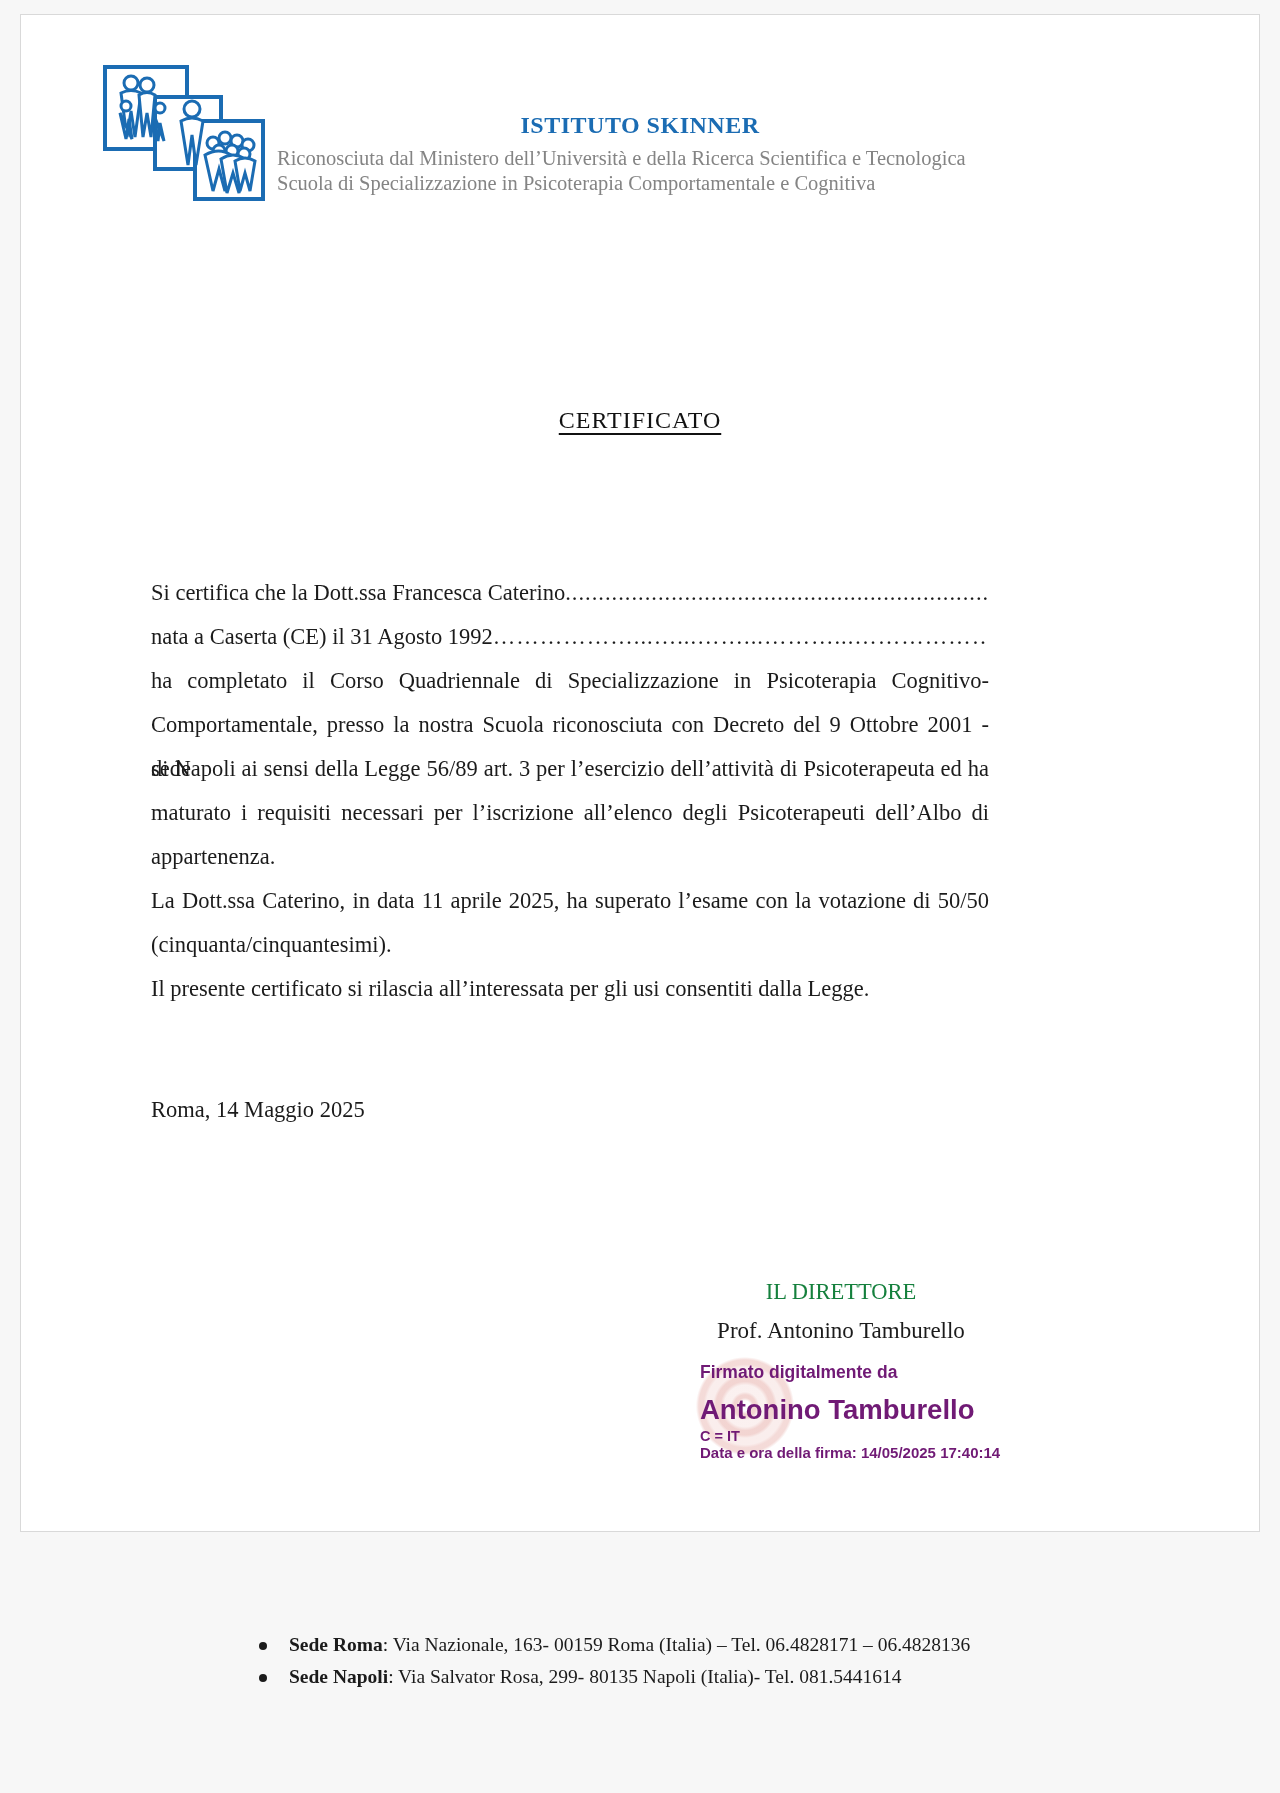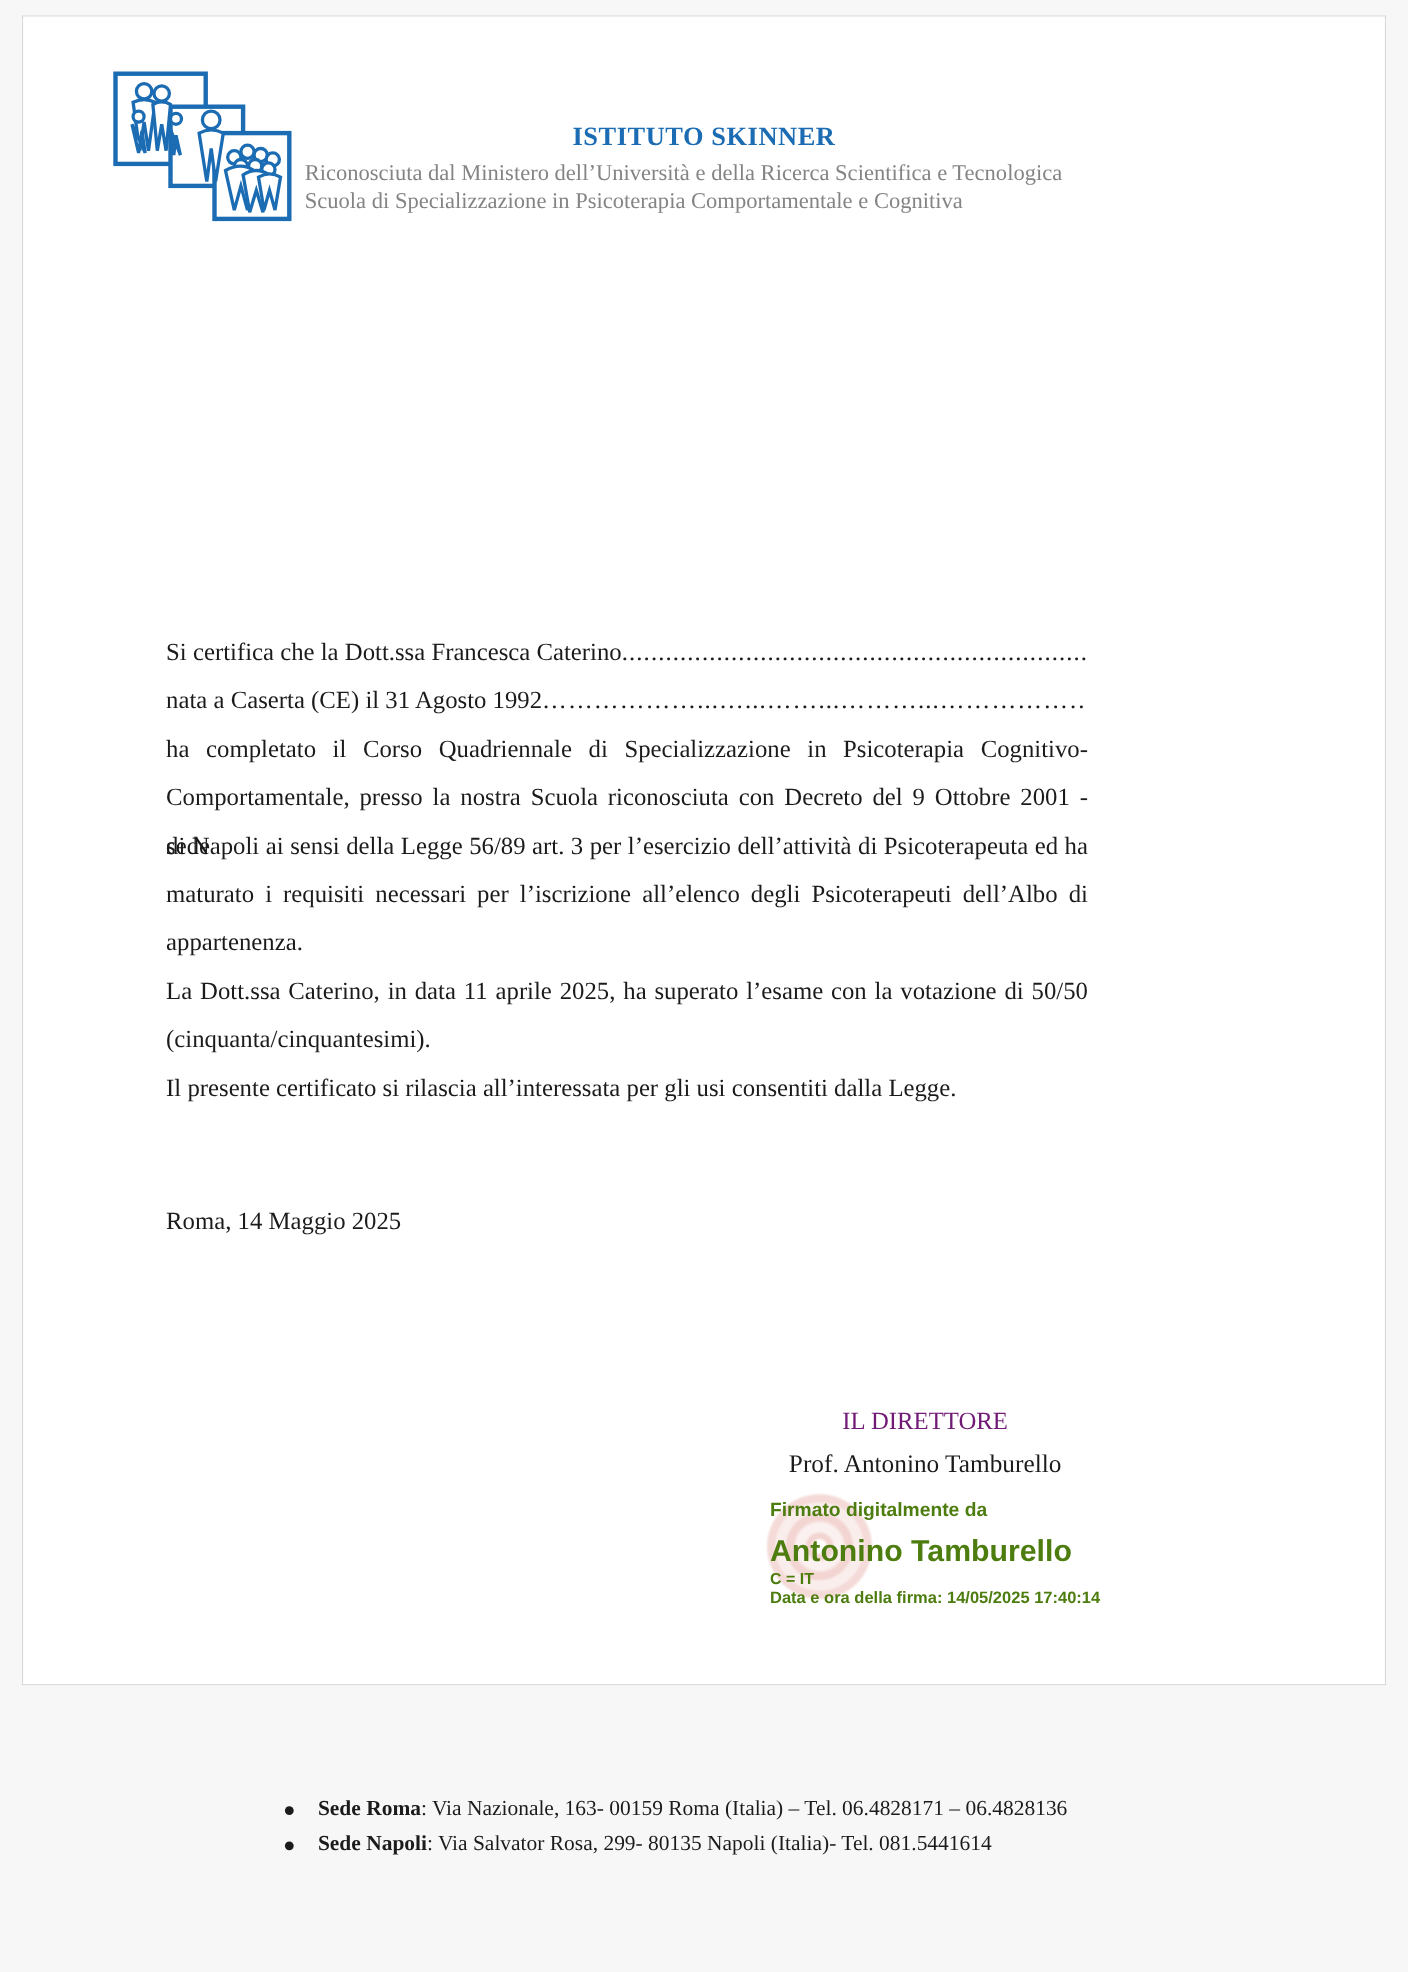--- a/index.html
+++ b/index.html
@@ -38,41 +38,41 @@
   .body-line{height:44px;line-height:44px;white-space:nowrap;}
   .jline{text-align:justify;text-align-last:justify;white-space:normal;}
   .flexline{display:flex;align-items:flex-end;}
   .leader{flex:1 1 auto;overflow:hidden;white-space:nowrap;letter-spacing:1px;}
   .place-date{
     position:absolute;left:130px;top:1082px;font-size:22.5px;color:#1b1b1b;
   }
   
   .director-role{
     position:absolute;left:620px;top:1264px;width:400px;text-align:center;
-    font-size:22.5px;color:#701a75;
+    font-size:22.5px;color:#15803d;
   }
   .director-name{
     position:absolute;left:620px;top:1303px;width:400px;text-align:center;
     font-size:23px;color:#1b1b1b;
   }
   .stamp{
     position:absolute;left:668px;top:1342px;width:112px;height:98px;border-radius:50%;
     background:
       radial-gradient(circle at 50% 50%,
         rgba(213,115,105,0.00) 0 7%,
         rgba(213,115,105,0.30) 11% 15%,
         rgba(213,115,105,0.10) 19% 28%,
         rgba(213,115,105,0.30) 33% 39%,
         rgba(213,115,105,0.12) 43% 52%,
         rgba(213,115,105,0.26) 56% 62%,
         rgba(213,115,105,0.00) 66%);
   }
   .digital-sig{
     position:absolute;left:679px;top:1346px;width:420px;
-    font-family:"Liberation Sans","DejaVu Sans",sans-serif;color:#4d7c0f;
+    font-family:"Liberation Sans","DejaVu Sans",sans-serif;color:#701a75;
   }
   .sig-label{font-size:17.5px;font-weight:600;line-height:22px;}
   .sig-name{font-size:27.5px;font-weight:bold;line-height:33px;margin-top:10px;}
   .sig-country{font-size:14.5px;font-weight:600;line-height:15px;margin-top:3px;}
   .sig-datetime{font-size:15px;font-weight:600;line-height:17px;}
   
   .footer-list{position:absolute;left:234px;top:1614px;width:820px;font-size:19.5px;color:#1b1b1b;}
   .footer-item{position:relative;padding-left:34px;line-height:32px;}
   .footer-item::before{
     content:"";position:absolute;left:4px;top:13px;width:8px;height:8px;border-radius:50%;background:#1b1b1b;
@@ -116,20 +116,21 @@
       <path d="M138,100 Q148,94 158,100 L153,130 L148,112 L143,130 Z"></path>
     </g>
   </svg>
 
   <div class="institute-title">ISTITUTO SKINNER</div>
   <div class="subtitle">
     <div>Riconosciuta dal Ministero dell’Università e della Ricerca Scientifica e Tecnologica</div>
     <div>Scuola di Specializzazione in Psicoterapia Comportamentale e Cognitiva</div>
   </div>
 
+  <div class="cert-title">CERTIFICATO</div>
 
   <div class="body-block">
       <div class="body-line flexline">
         <span>Si certifica che la Dott.ssa Francesca Caterino</span>
         <span class="leader">............................................................................................................................................................................</span>
       </div>
       <div class="body-line flexline">
         <span>nata a Caserta (CE) il 31 Agosto 1992</span>
         <span class="leader">………………...…...……...………...………………...………………………………………</span>
       </div>

